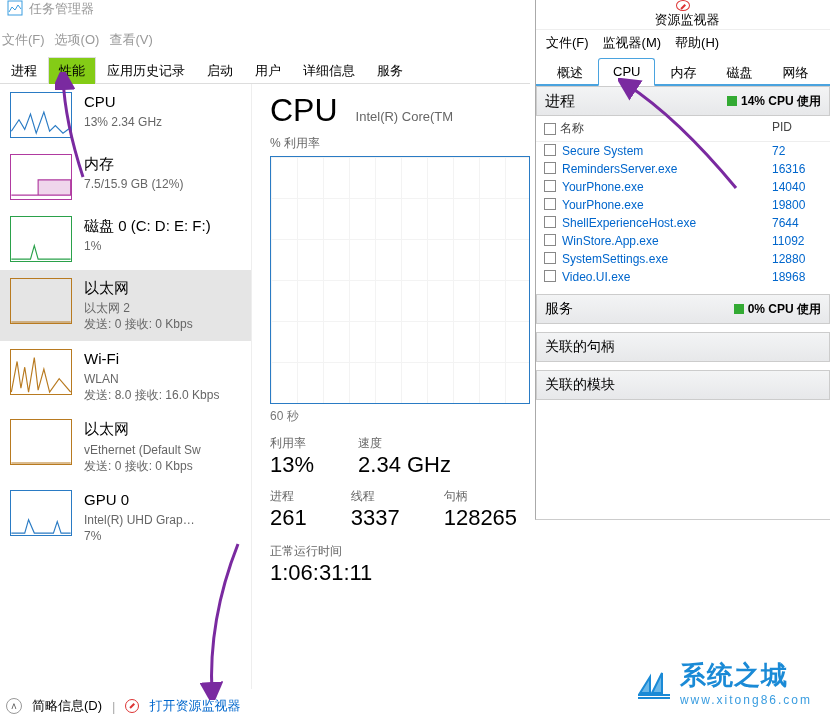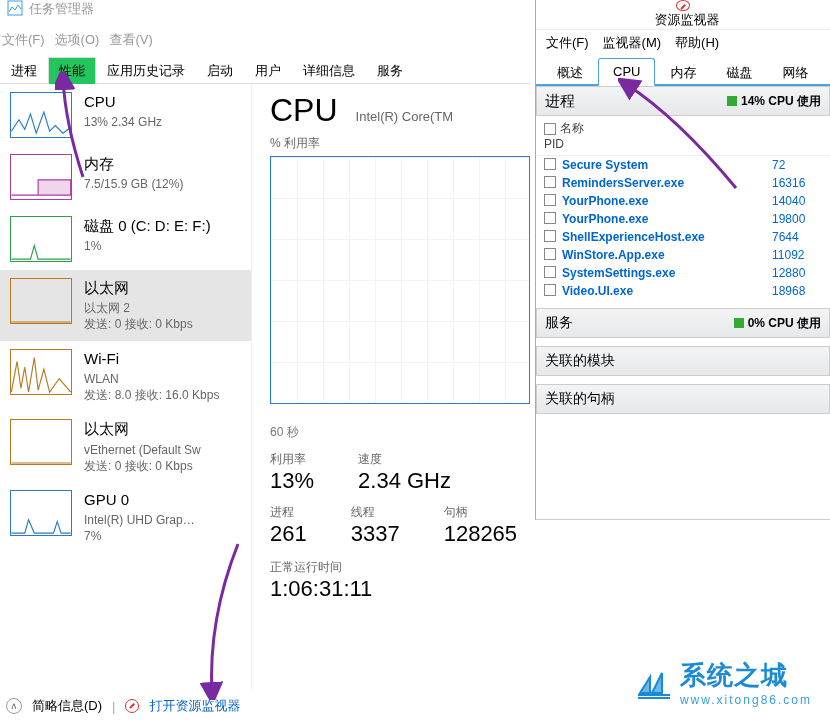--- a/index.html
+++ b/index.html
@@ -7,36 +7,36 @@
 
 
 .tm { position: absolute; left: 0; top: 0; width: 530px; height: 725px; background: #fff; }
 .tm-titlebar { height: 28px; display: flex; align-items: flex-start; padding-left: 7px; color: #999; font-size: 13px; }
 .tm-titlebar .icon { width: 16px; height: 16px; margin-right: 6px; display: inline-flex; }
 .tm-menu { height: 24px; display: flex; align-items: center; padding-left: 2px; color: #999; font-size: 13px; }
 .tm-menu span { margin-right: 10px; }
 
 .tm-tabs { display: flex; border-bottom: 1px solid #ddd; height: 28px; margin-top: 4px; }
 .tm-tab { padding: 4px 10px; font-size: 13px; cursor: pointer; border: 1px solid transparent; border-bottom: none; position: relative; top: 1px; }
-.tm-tab.active { border-color: #ddd; background: #22c55e; }
+.tm-tab.active { border-color: #ddd; background: #84cc16; }
 
 .tm-body { display: flex; height: calc(100% - 120px); }
 .tm-sidebar { width: 252px; overflow: hidden; border-right:1px solid #eee;}
 .tm-item { display: flex; padding: 8px 10px; cursor: pointer; }
 .tm-item.selected { background: #e5e5e5; }
 .tm-thumb { width: 62px; height: 46px; border: 1px solid #ccc; margin-right: 12px; position: relative; flex-shrink: 0; overflow:hidden; }
 .tm-info { font-size: 12px; color: #666; line-height: 1.35; overflow:hidden; }
 .tm-info .name { font-size: 15px; color: #000; margin-bottom: 2px; white-space:nowrap; }
 
 .tm-main { flex: 1; padding: 8px 4px 0 18px; overflow:hidden; }
 .cpu-head { display: flex; align-items: baseline; gap: 18px; color:#666;}
 .cpu-head .big { font-size: 32px; color:#000;}
 .util-label { color: #666; font-size: 12px; margin-top: 6px; }
 .chart-big { width: 260px; height: 248px; border: 1px solid #2a7bc4; margin-top: 4px; position: relative; background: linear-gradient(#f3f3f3 1px, transparent 1px) 0 0/100% 41px, linear-gradient(90deg,#f3f3f3 1px, transparent 1px) 0 0/26px 100%; }
-.sec60 { color: #777; font-size: 12px; margin-top: 20px; }
+.sec60 { color: #777; font-size: 12px; margin-top: 4px; }
 .stats { display: flex; gap: 44px; margin-top: 10px; }
 .stat .lbl { font-size: 12px; color: #666; }
 .stat .val { font-size: 22px; }
 .uptime-lbl { font-size: 12px; color: #666; margin-top: 12px; }
 .uptime { font-size: 22px; }
 
 .tm-footer { position: absolute; bottom: 10px; left: 6px; display: flex; align-items: center; gap: 10px; font-size: 13px; }
 .link { color: #0066cc; cursor: pointer; }
 .sep { color:#aaa; }
 .chev-icon { width:16px; height:16px; border:1px solid #999; border-radius:50%; display:inline-flex; align-items:center; justify-content:center; font-size:10px; color:#555;}
@@ -52,27 +52,27 @@
 .rm-menu { height: 26px; display: flex; align-items: center; padding-left: 10px; font-size: 13px; gap: 14px; }
 .rm-tabs { display: flex; border-bottom: 2px solid #4aa3df; height: 30px; padding-left: 6px; }
 .rm-tab { padding: 5px 14px; font-size: 13px; cursor: pointer; border: 1px solid transparent; position:relative; top:2px;}
 .rm-tab.active { border-color: #4aa3df; border-bottom-color: #fff; background: #fff; border-radius: 3px 3px 0 0;}
 
 .rm-bar { height: 30px; background: linear-gradient(#f3f4f5,#e7e8ea); border: 1px solid #ccc; display: flex; align-items: center; padding: 0 8px; font-size: 15px; justify-content: space-between; }
 .rm-bar.small { font-size: 14px; }
 .rm-bar .pct { font-size: 12px; display:flex; align-items:center; gap:4px;font-weight:bold;}
 .led { width:10px; height:10px; background:#3a3; display:inline-block;}
 
-.rm-head { display: flex; padding: 4px 8px; font-size: 12px; color:#444; border-bottom:1px solid #eee;flex-direction:column;}
+.rm-head { display: flex; padding: 4px 8px; font-size: 12px; color:#444; border-bottom:1px solid #eee;}
 .rm-head .col-name { flex: 1; display:flex; align-items:center; gap:4px;}
 .rm-head .col-pid { width: 50px; }
 .rm-rows { }
 .rm-row { display: flex; padding: 2px 8px; font-size: 12px; }
 .rm-row .cb { width:12px; height:12px; border:1px solid #888; margin-right:6px; flex-shrink:0;}
-.rm-row .nm { flex: 1; color: #0066cc; white-space:nowrap; overflow:hidden; text-overflow:ellipsis;font-weight:bold;}
+.rm-row .nm { flex: 1; color: #0066cc; white-space:nowrap; overflow:hidden; text-overflow:ellipsis;}
 .rm-row .pid { width: 50px; color: #0066cc; text-align:left;}
 
 
 .arrow { position: absolute; pointer-events: none; }
 
 
 .watermark { position:absolute; right:18px; bottom:18px; display:flex; align-items:center; gap:8px; color:#1a8ad6; font-weight:bold;margin-top:25px;}
 .watermark .main { font-size:26px; letter-spacing:1px;}
 .watermark .sub { font-size:12px; color:#3a9de0; letter-spacing:2px; display:block; font-weight:normal;}
 .wm-logo { width:36px; height:36px; }
@@ -316,24 +316,24 @@
     </div>
 
   <div class="rm-bar small" style="margin-top:8px;">
     <span>服务</span>
     <span class="pct">
         <span class="led"></span>
         <span>0% CPU 使用</span>
       </span>
   </div>
   <div class="rm-bar small" style="margin-top:8px;">
+    <span>关联的句柄</span>
+  </div>
+  <div class="rm-bar small" style="margin-top:8px;">
     <span>关联的模块</span>
-  </div>
-  <div class="rm-bar small" style="margin-top:8px;">
-    <span>关联的句柄</span>
   </div>
 </div>
 
 <svg class="arrow" style="left:55px; top:72px;" width="40" height="110">
   <defs>
       <marker id="ah1" markerWidth="8" markerHeight="8" refX="4" refY="4" orient="auto">
         <path d="M0,0 L8,4 L0,8 z" fill="#7a2aa0"></path>
       </marker>
     </defs>
   <path d="M28 105 Q10 50 8 6" stroke="#7a2aa0" stroke-width="3" fill="none" marker-end="url(#ah1)"></path>

